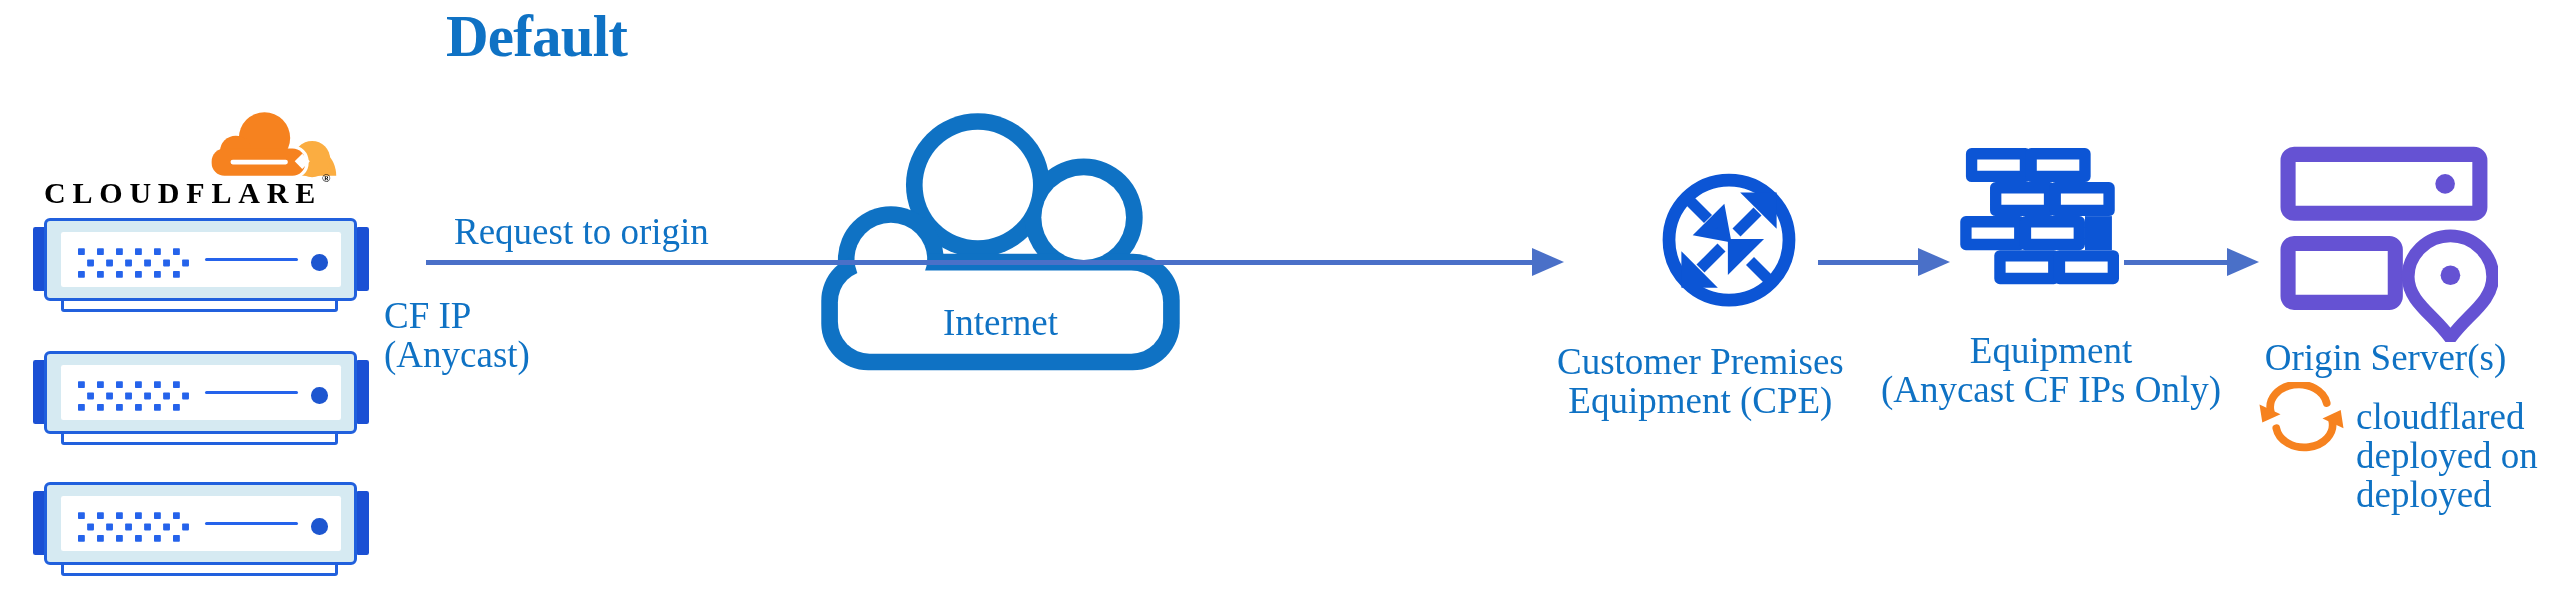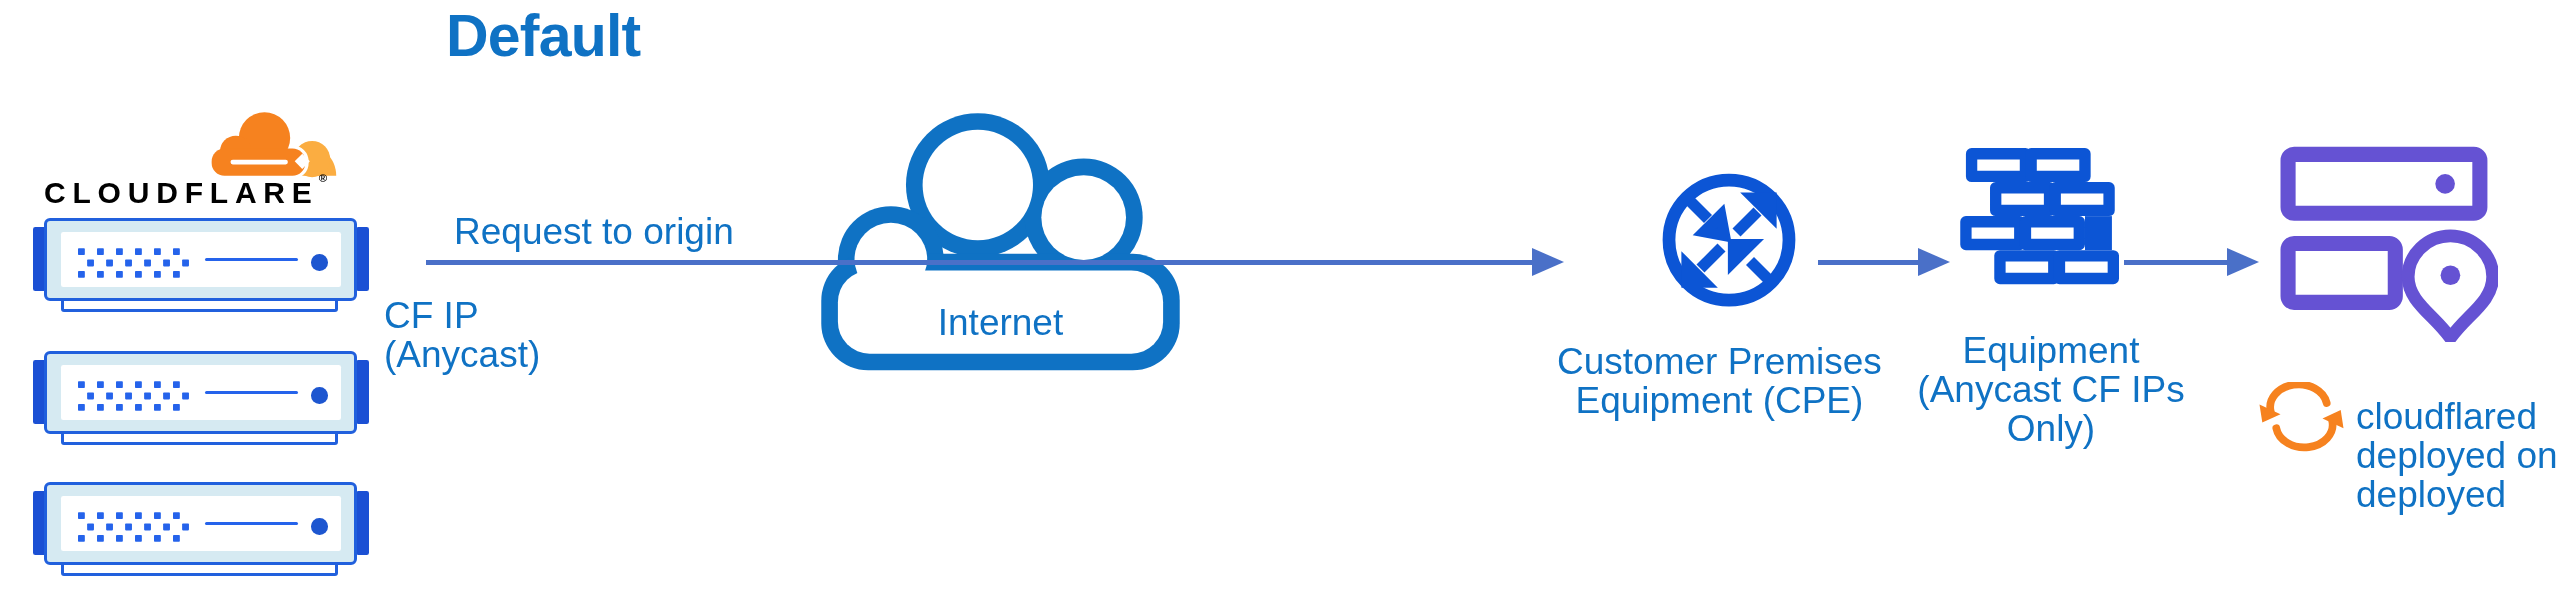--- a/index.html
+++ b/index.html
@@ -1,18 +1,18 @@
 <!DOCTYPE html>
 <html style="font-size:12px"><head>
 <meta charset="utf-8">
 <style>
   html,body{margin:0;padding:0;background:#fff;}
   #canvas{
     position:relative;width:2576px;height:614px;background:#ffffff;overflow:hidden;
-    font-family:Liberation Sans, sans-serif;
+    font-family:Liberation Serif, serif;
   }
   .abs{position:absolute;}
   .blue-text{color:#0f72c4;}
   #title{left:446px;top:1.5px;font-size:59px;font-weight:600;letter-spacing:-0.8px;}
   .label{font-size:37px;line-height:39px;color:#0f72c4;}
   #brand-wordmark{left:44px;top:172px;font-size:30px;font-weight:800;letter-spacing:6.8px;color:#000000;white-space:nowrap;}
   #brand-wordmark sup{font-size:11.4px;letter-spacing:0;vertical-align:21px;}
   
   .server{width:336px;height:98px;}
   .server .tab{position:absolute;top:9px;width:13px;height:64px;background:#1b50d4;border-radius:2.3px;z-index:0;}
@@ -229,20 +229,21 @@
 
   <svg class="abs" style="left:2279px;top:145px;" width="219" height="197" viewBox="0 0 290 260">
     <g fill="#ffffff" stroke="#6552d3" stroke-width="20" stroke-linejoin="round">
       <rect x="12" y="12" width="254" height="78" rx="8"></rect>
       <rect x="12" y="130" width="142" height="78" rx="8"></rect>
     </g>
     <circle cx="220" cy="51" r="13" fill="#6552d3"></circle>
     <path d="M 227 120 C 196 120 171 145 171 174 C 171 196 186 211 203 228 C 212 237 221 247 227 255 C 233 247 242 237 251 228 C 268 211 283 196 283 174 C 283 145 258 120 227 120 Z" fill="#ffffff" stroke="#6552d3" stroke-width="17" stroke-linejoin="round"></path>
     <circle cx="227" cy="172" r="13" fill="#6552d3"></circle>
   </svg>
+  <div class="abs label center" style="left:2255px;top:338px;width:261px;">Origin Server(s)</div>
 
   <svg class="abs" style="left:2257px;top:382px;" width="89" height="70" viewBox="0 0 120 100">
     <g stroke="#f6821f" stroke-width="11" fill="none" stroke-linecap="round">
       <path d="M 16 42 A 40 32 0 0 1 96 30"></path>
       <path d="M 104 56 A 40 32 0 0 1 24 66"></path>
     </g>
     <g fill="#f6821f">
       <polygon points="4,58 0,32 30,46"></polygon>
       <polygon points="116,40 120,66 90,52"></polygon>
     </g>

